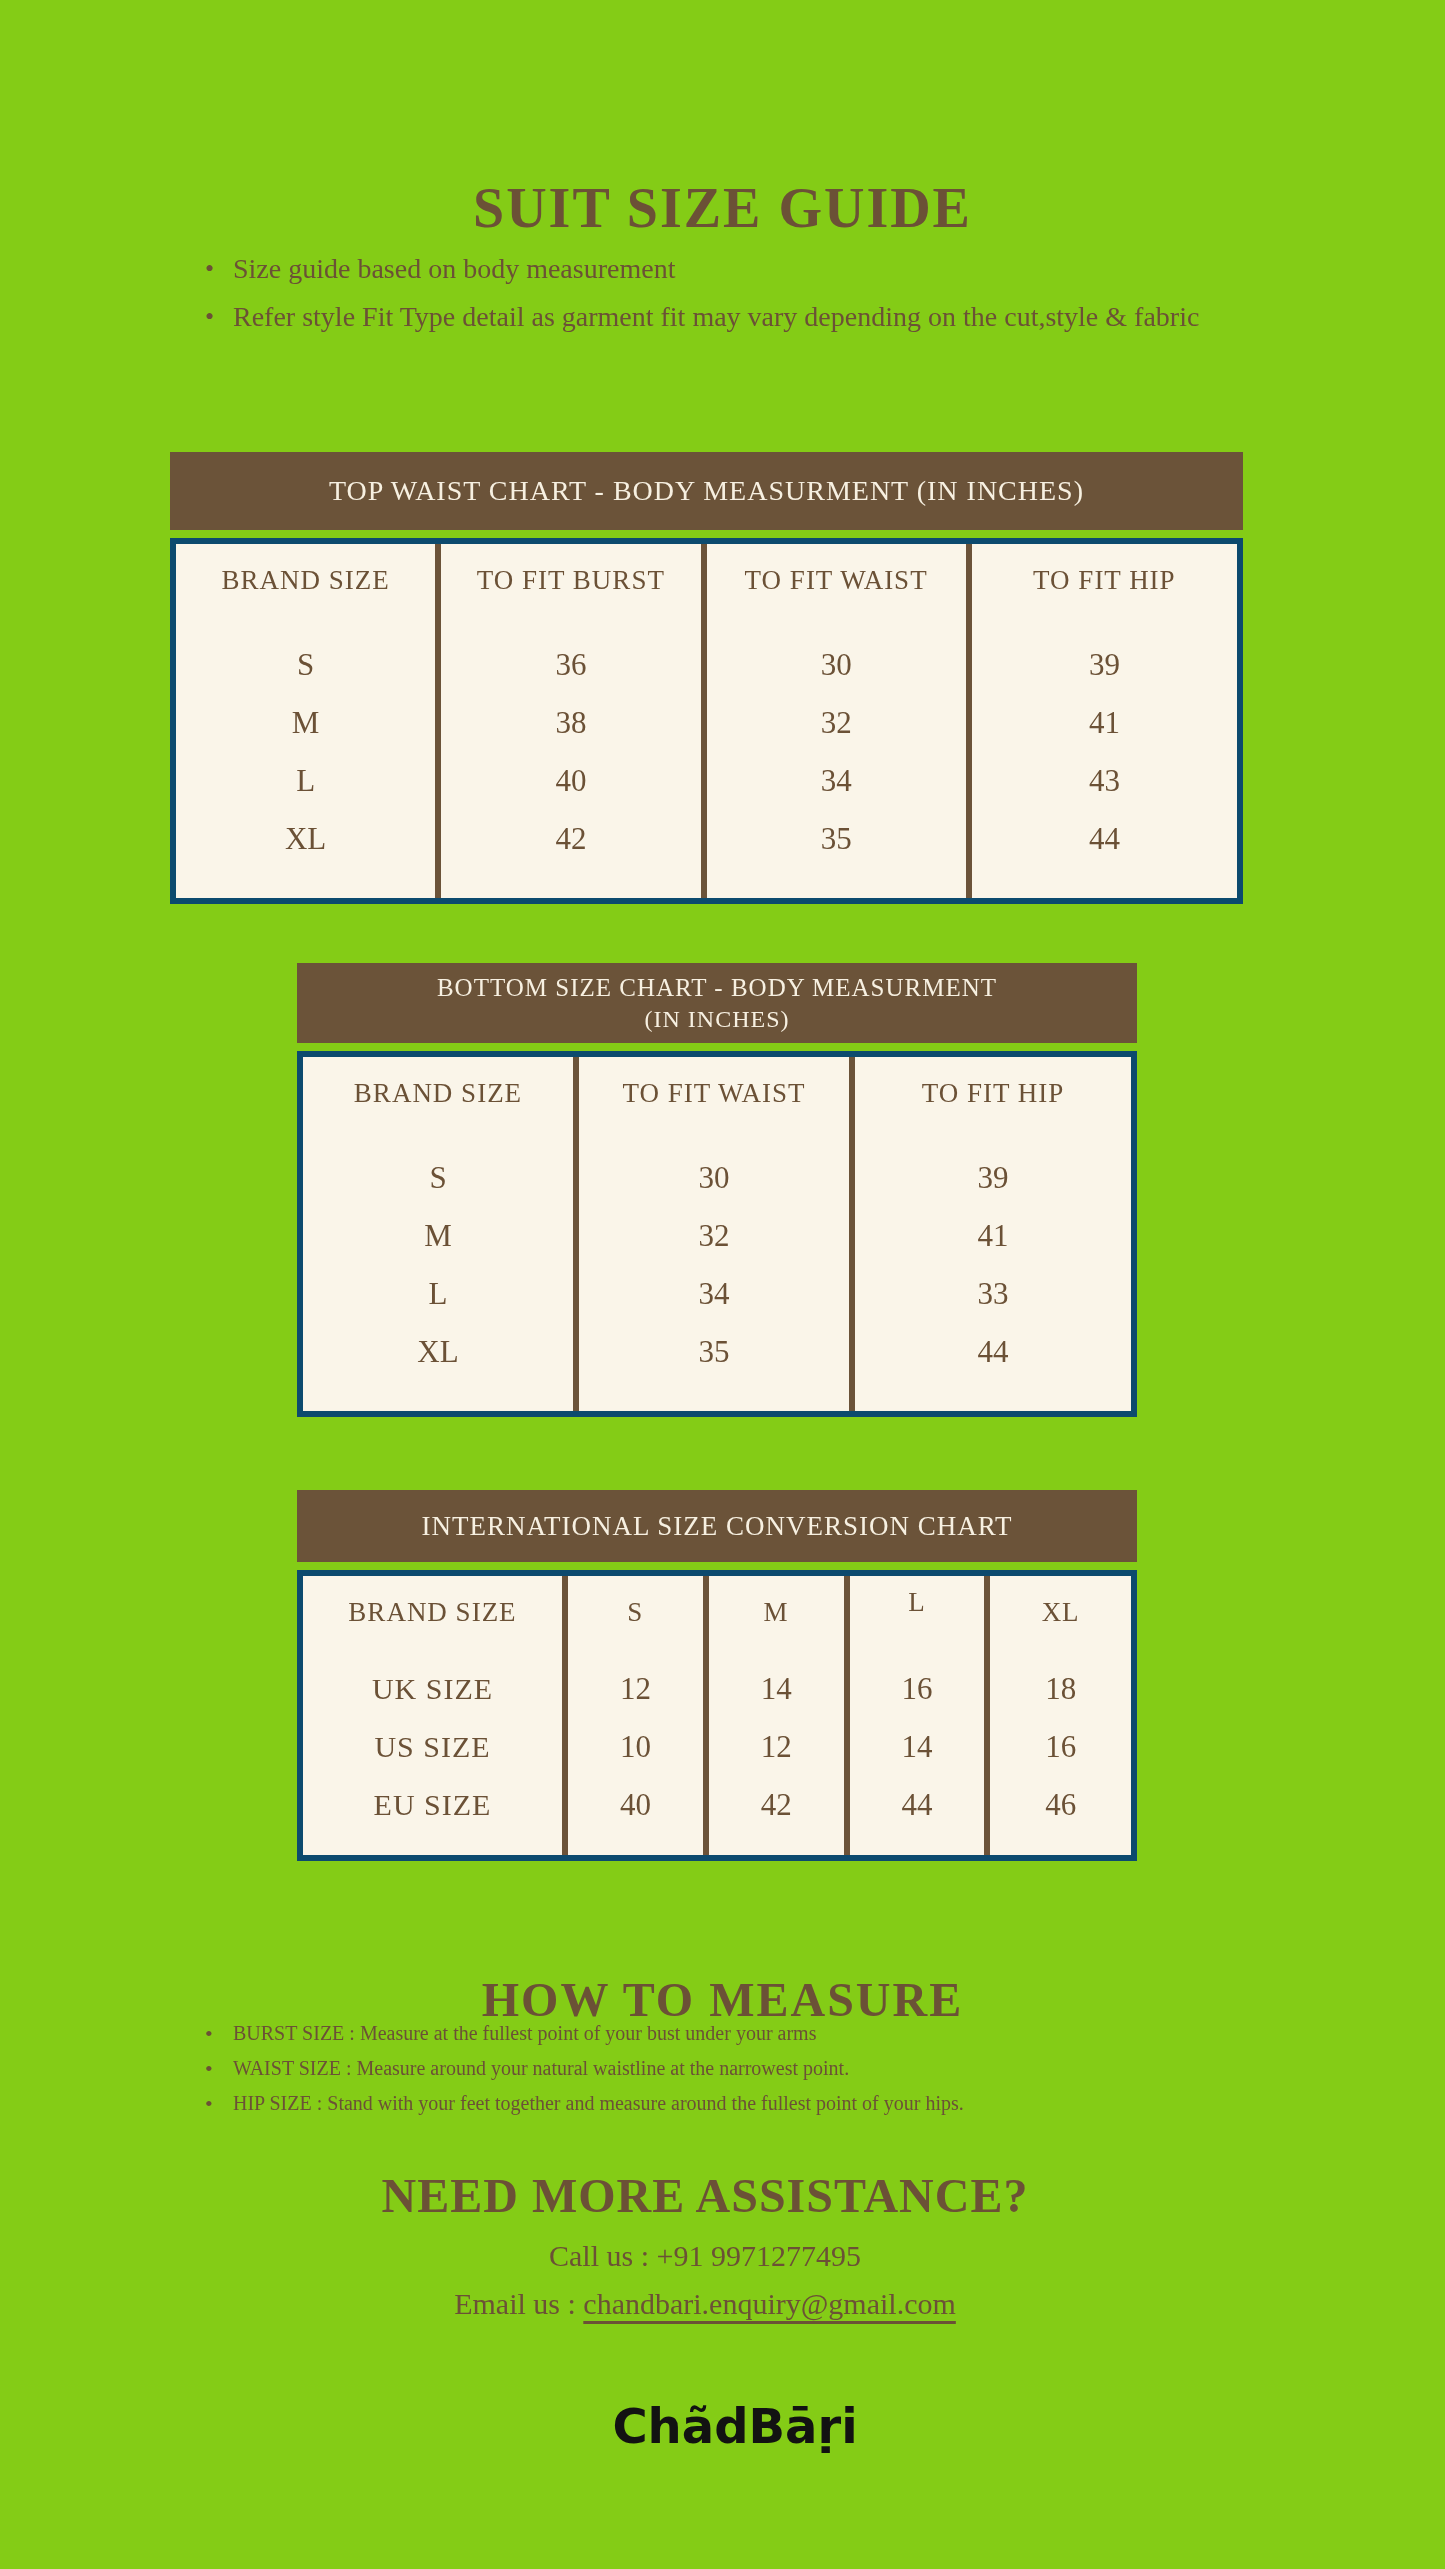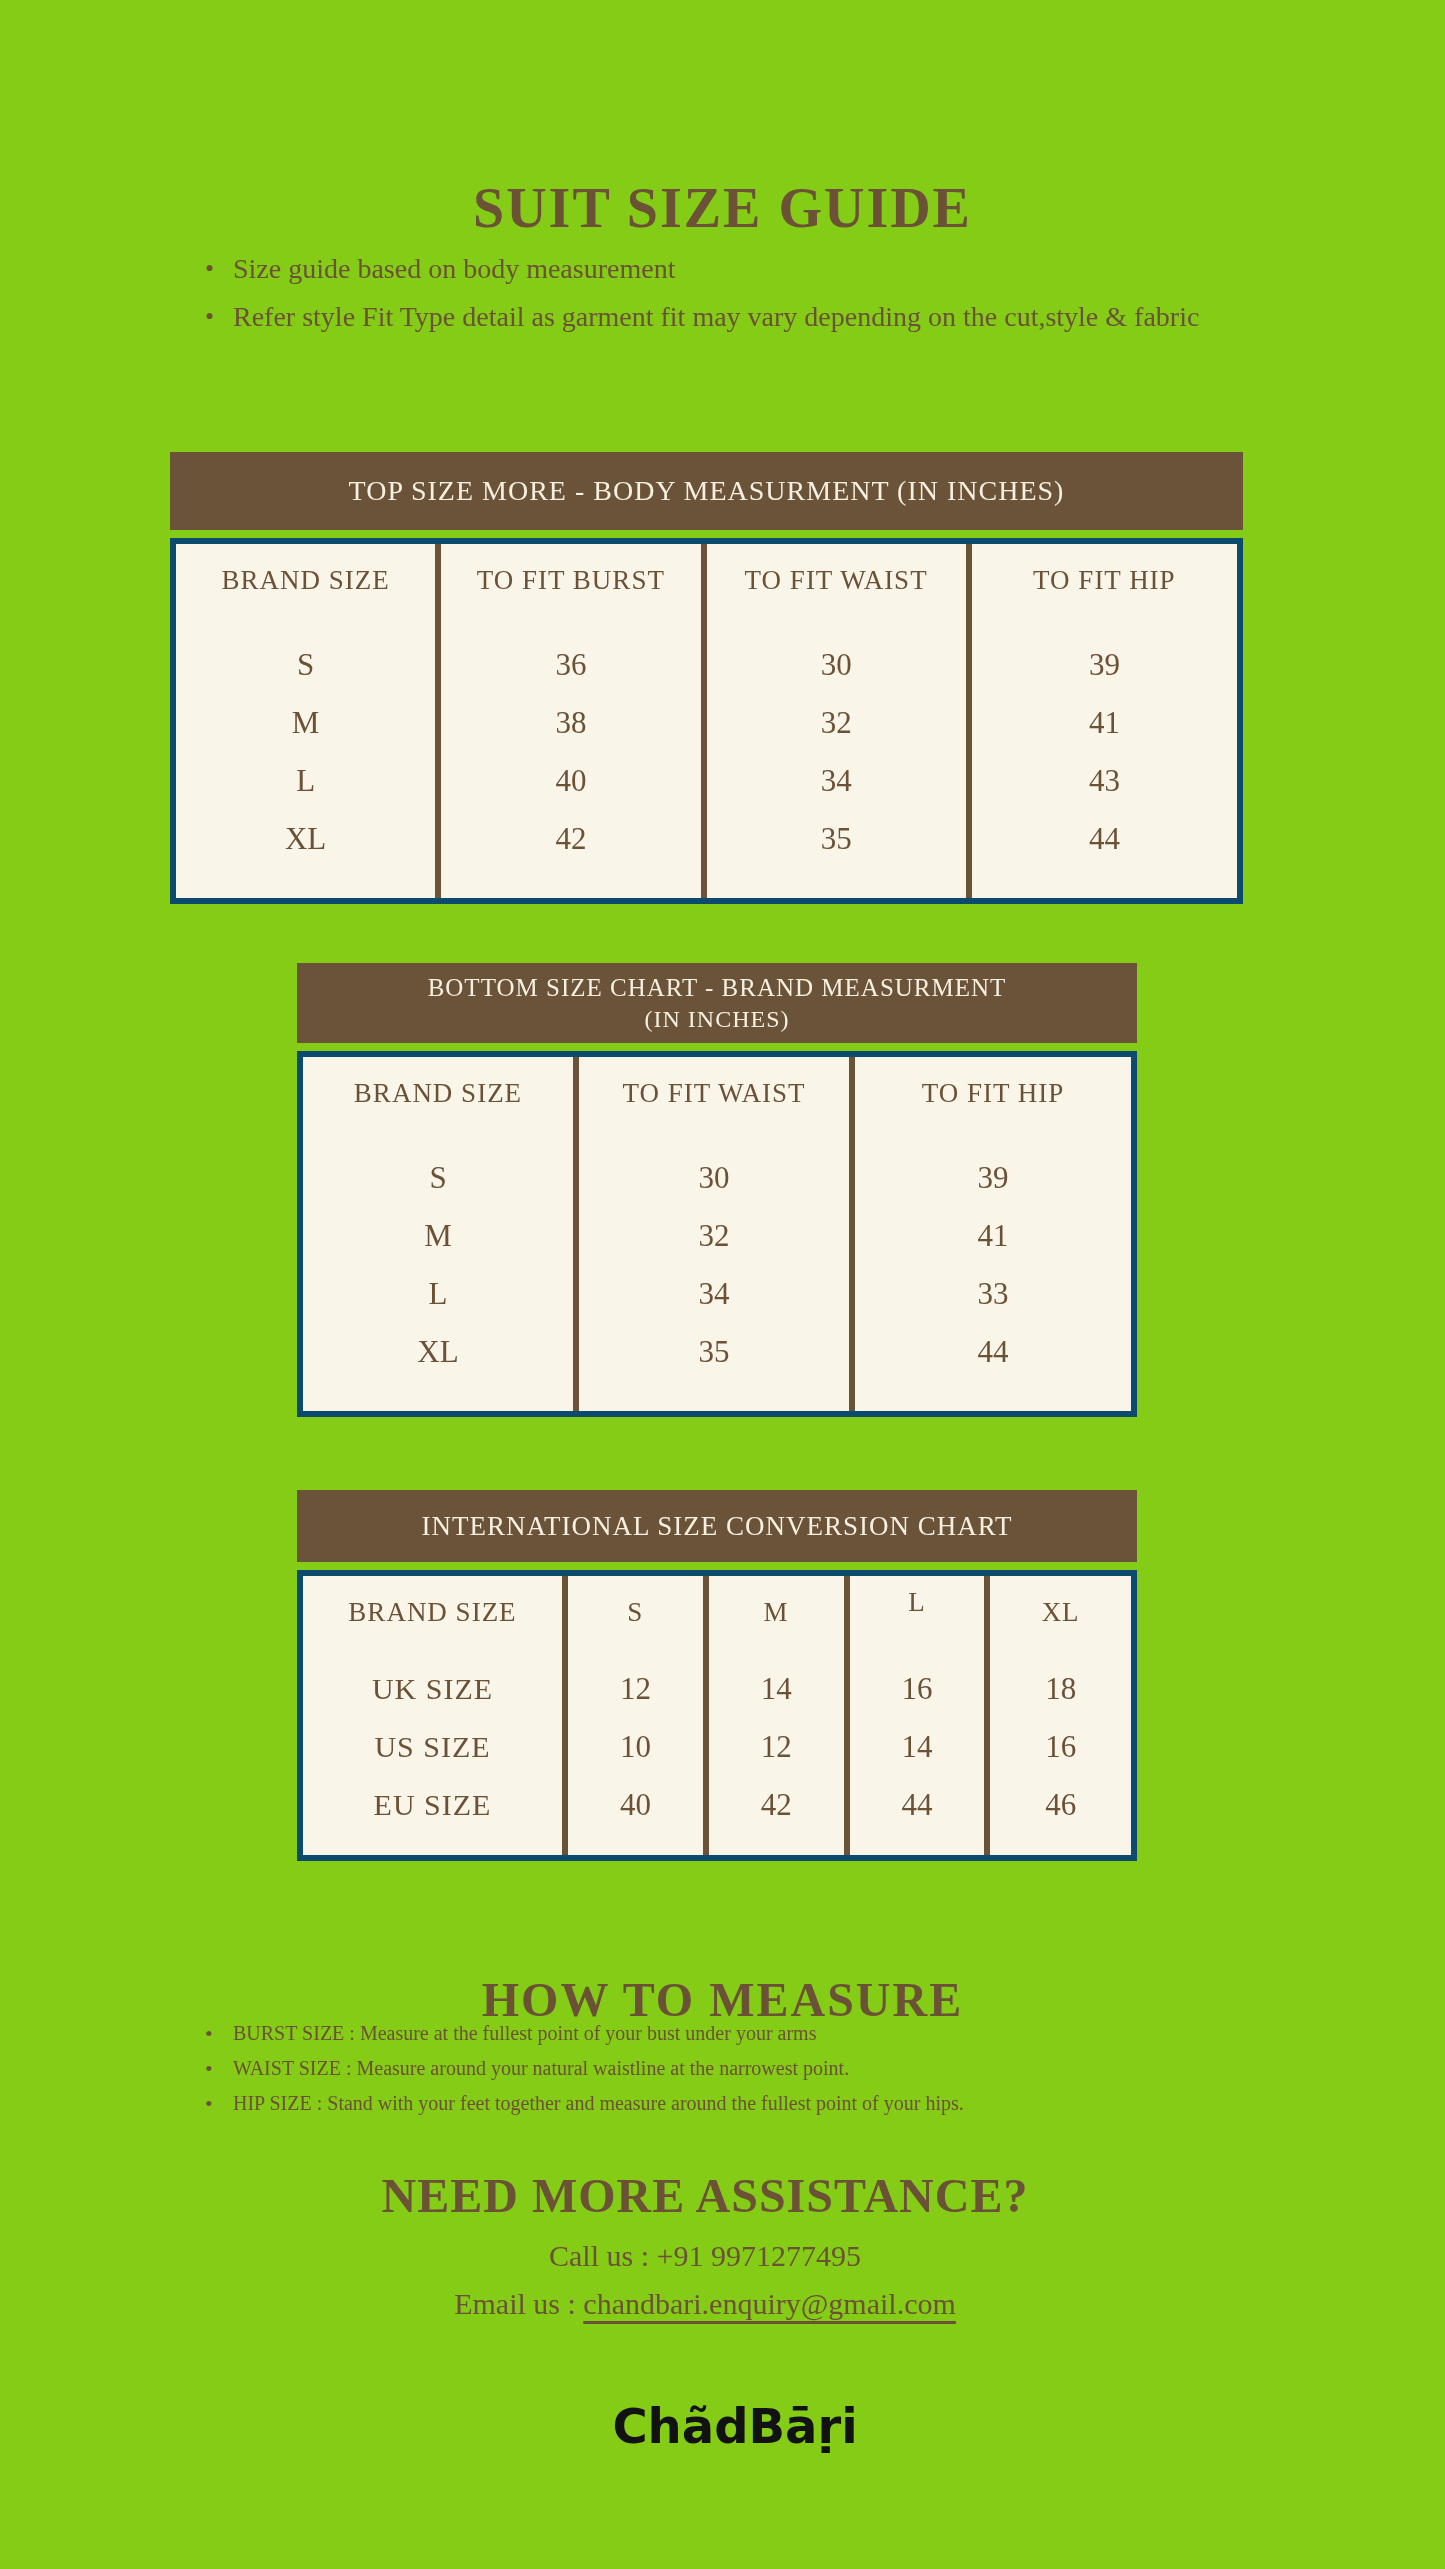--- a/index.html
+++ b/index.html
@@ -106,21 +106,21 @@
 
   <h1 class="main-title">SUIT SIZE GUIDE</h1>
 
   <ul class="intro">
     <li>Size guide based on body measurement</li>
     <li>Refer style Fit Type detail as garment fit may vary depending on the cut,style &amp; fabric</li>
   </ul>
 
   <section class="size-table" style="top:452px; left:170px; width:1073px;">
     <div class="band" style="height:78px;">
-      <span class="line1">TOP SIZE MORE - BODY MEASURMENT (IN INCHES)</span>
+      <span class="line1">TOP WAIST CHART - BODY MEASURMENT (IN INCHES)</span>
     </div>
     <div class="tbody cols4">
       <div class="col">
         <div class="ch">BRAND SIZE</div>
         <div class="vals">
           <div class="v">S</div>
           <div class="v">M</div>
           <div class="v">L</div>
           <div class="v">XL</div>
         </div>
@@ -150,21 +150,21 @@
           <div class="v">41</div>
           <div class="v">43</div>
           <div class="v">44</div>
         </div>
       </div>
     </div>
   </section>
 
   <section class="size-table" style="top:963px; left:297px; width:840px;">
     <div class="band" style="height:80px;">
-      <span class="line1" style="font-size:25px;">BOTTOM SIZE CHART - BRAND MEASURMENT</span>
+      <span class="line1" style="font-size:25px;">BOTTOM SIZE CHART - BODY MEASURMENT</span>
       <span class="line2">(IN INCHES)</span>
     </div>
     <div class="tbody cols3">
       <div class="col">
         <div class="ch">BRAND SIZE</div>
         <div class="vals">
           <div class="v">S</div>
           <div class="v">M</div>
           <div class="v">L</div>
           <div class="v">XL</div>

